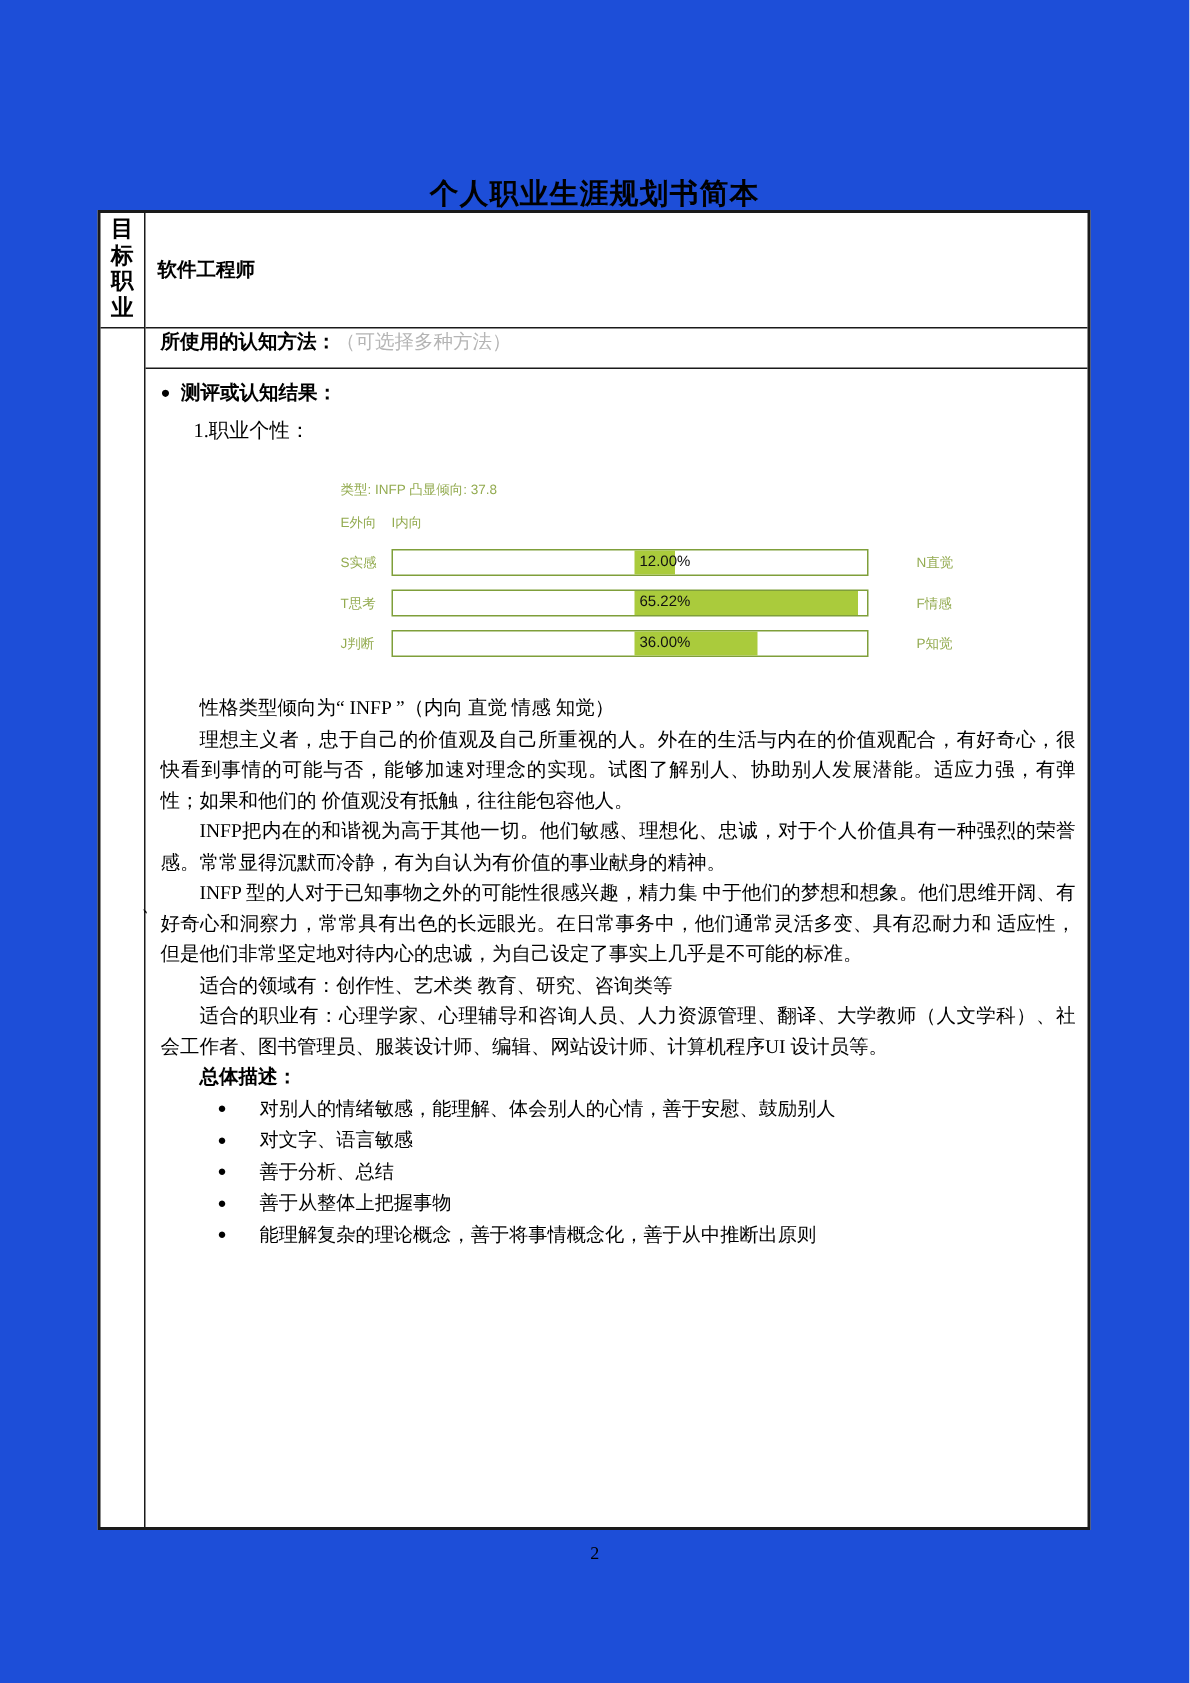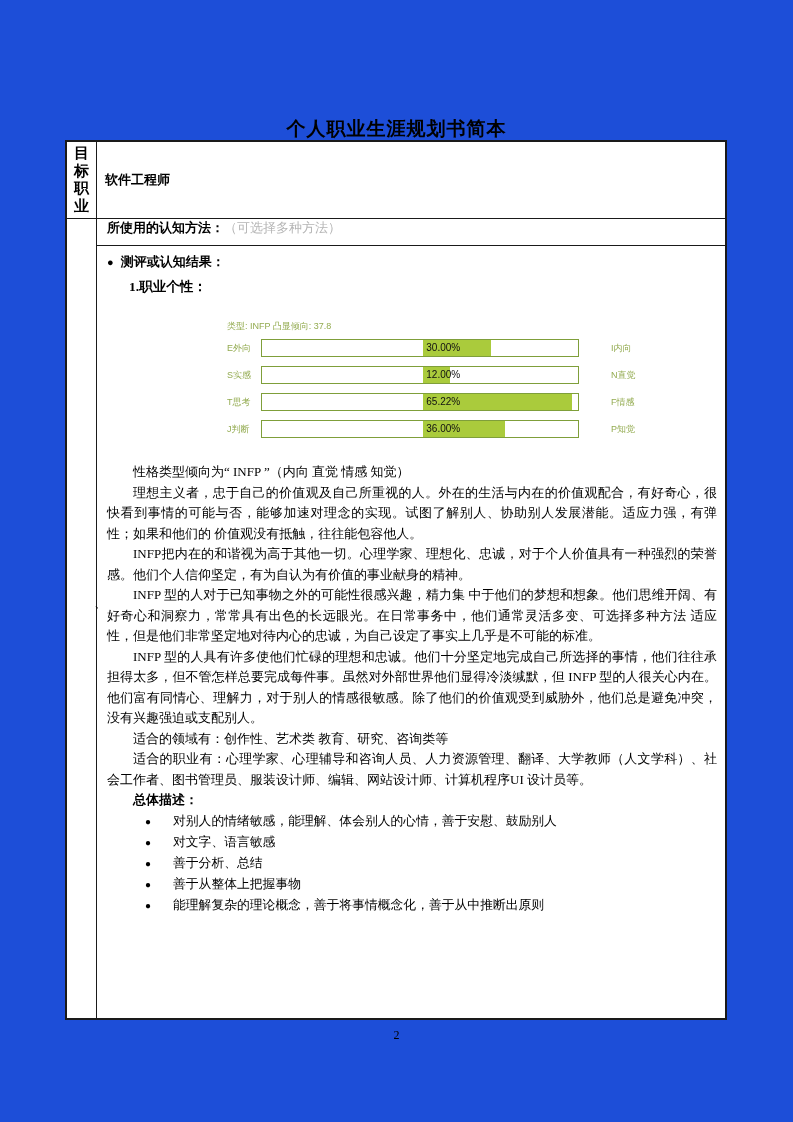--- a/index.html
+++ b/index.html
@@ -60,21 +60,21 @@
     display:flex;align-items:flex-start;
     padding-left:10px;font-size:13px;
     box-sizing:border-box;
   }
   .method-label{font-weight:bold;}
   .method-hint{color:var(--hint-gray,#b5b5b5);}
   .main-cell{flex:1;padding:5px 8px 0 10px;overflow:hidden;}
   .result-line{display:flex;align-items:center;gap:7px;font-size:13px;margin-top:2px;}
   .result-bullet{font-size:11px;line-height:13px;}
   .result-label{font-weight:bold;}
-  .subsection-title{font-weight:bold;font-size:13.5px;margin:7px 0 0 22px;}
+  .subsection-title{font-weight:normal;font-size:13.5px;margin:7px 0 0 22px;}
   
   .chart{margin:24px 0 24px 120px;width:416px;
     font-family:"Liberation Sans","DejaVu Sans",sans-serif;}
   .chart-title{
     text-align:left;font-size:9px;
     color:var(--chart-label,#93ab50);
     margin-bottom:6px;
   }
   .chart-row{display:flex;align-items:center;margin-bottom:9px;height:18px;}
   .chart-left{flex:0 0 34px;font-size:9px;color:var(--chart-label,#93ab50);}
@@ -143,24 +143,20 @@
           <span class="result-label">测评或认知结果：</span>
         </div>
 
         <div class="subsection-title">1.职业个性：</div>
 
         <div class="chart">
           <div class="chart-title">类型: INFP 凸显倾向: 37.8</div>
           <div>
               <div class="chart-row">
                 <span class="chart-left">E外向</span>
-                <span class="chart-bar">
-                  <span class="chart-fill" style="width: 21.6%;"></span>
-                  <span class="chart-val">30.00%</span>
-                </span>
                 <span class="chart-right">I内向</span>
               </div>
               <div class="chart-row">
                 <span class="chart-left">S实感</span>
                 <span class="chart-bar">
                   <span class="chart-fill" style="width: 8.64%;"></span>
                   <span class="chart-val">12.00%</span>
                 </span>
                 <span class="chart-right">N直觉</span>
               </div>
@@ -179,23 +175,22 @@
                   <span class="chart-val">36.00%</span>
                 </span>
                 <span class="chart-right">P知觉</span>
               </div>
             </div>
         </div>
 
         <div class="paras">
             <p class="para">性格类型倾向为“ INFP ”（内向 直觉 情感 知觉）</p>
             <p class="para">理想主义者，忠于自己的价值观及自己所重视的人。外在的生活与内在的价值观配合，有好奇心，很快看到事情的可能与否，能够加速对理念的实现。试图了解别人、协助别人发展潜能。适应力强，有弹性；如果和他们的 价值观没有抵触，往往能包容他人。</p>
-            <p class="para">INFP把内在的和谐视为高于其他一切。心理学家、理想化、忠诚，对于个人价值具有一种强烈的荣誉感。他们个人信仰坚定，有为自认为有价值的事业献身的精神。</p>
-            <p class="para">INFP 型的人对于已知事物之外的可能性很感兴趣，精力集 中于他们的梦想和想象。他们思维开阔、有好奇心和洞察力，常常具有出色的长远眼光。在日常事务中，他们通常灵活多变、可选择多种方法 适应性，但是他们非常坚定地对待内心的忠诚，为自己设定了事实上几乎是不可能的标准。</p>
-            <p class="para">INFP 型的人具有许多使他们忙碌的理想和忠诚。他们十分坚定地完成自己所选择的事情，他们往往承担得太多，但不管怎样总要完成每件事。虽然对外部世界他们显得冷淡缄默，但 INFP 型的人很关心内在。他们富有同情心、理解力，对于别人的情感很敏感。除了他们的价值观受到威胁外，他们总是避免冲突，没有兴趣强迫或支配别人。</p>
+            <p class="para">INFP把内在的和谐视为高于其他一切。他们敏感、理想化、忠诚，对于个人价值具有一种强烈的荣誉感。常常显得沉默而冷静，有为自认为有价值的事业献身的精神。</p>
+            <p class="para">INFP 型的人对于已知事物之外的可能性很感兴趣，精力集 中于他们的梦想和想象。他们思维开阔、有好奇心和洞察力，常常具有出色的长远眼光。在日常事务中，他们通常灵活多变、具有忍耐力和 适应性，但是他们非常坚定地对待内心的忠诚，为自己设定了事实上几乎是不可能的标准。</p>
             <p class="para">适合的领域有：创作性、艺术类 教育、研究、咨询类等</p>
             <p class="para">适合的职业有：心理学家、心理辅导和咨询人员、人力资源管理、翻译、大学教师（人文学科）、社会工作者、图书管理员、服装设计师、编辑、网站设计师、计算机程序UI 设计员等。</p>
             <p class="para bold">总体描述：</p>
           </div>
 
         <ul class="points">
             <li class="point">
               <span class="dot">●</span>
               <span>对别人的情绪敏感，能理解、体会别人的心情，善于安慰、鼓励别人</span>
             </li>

